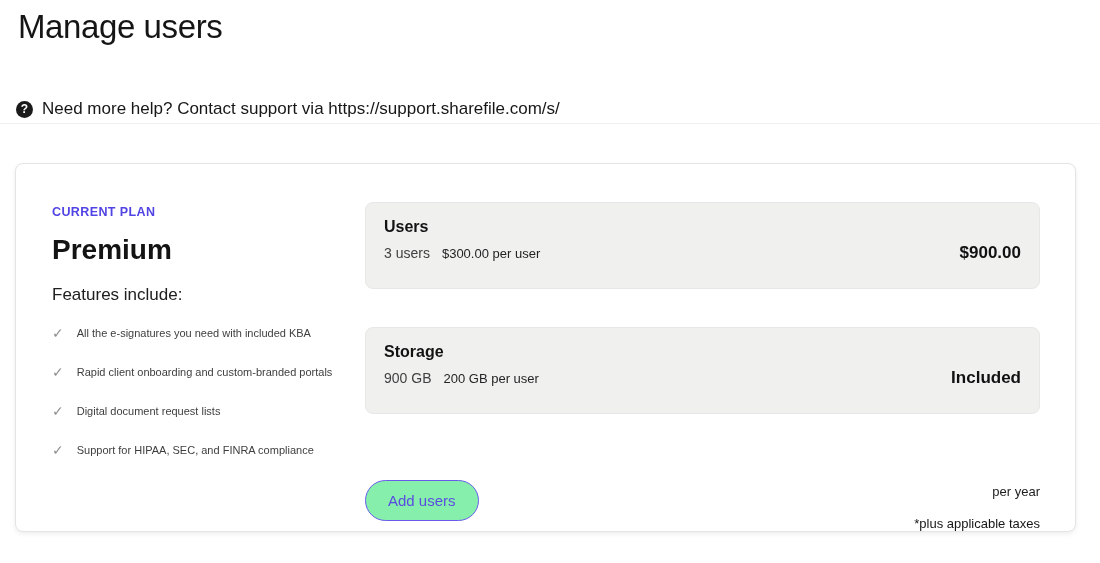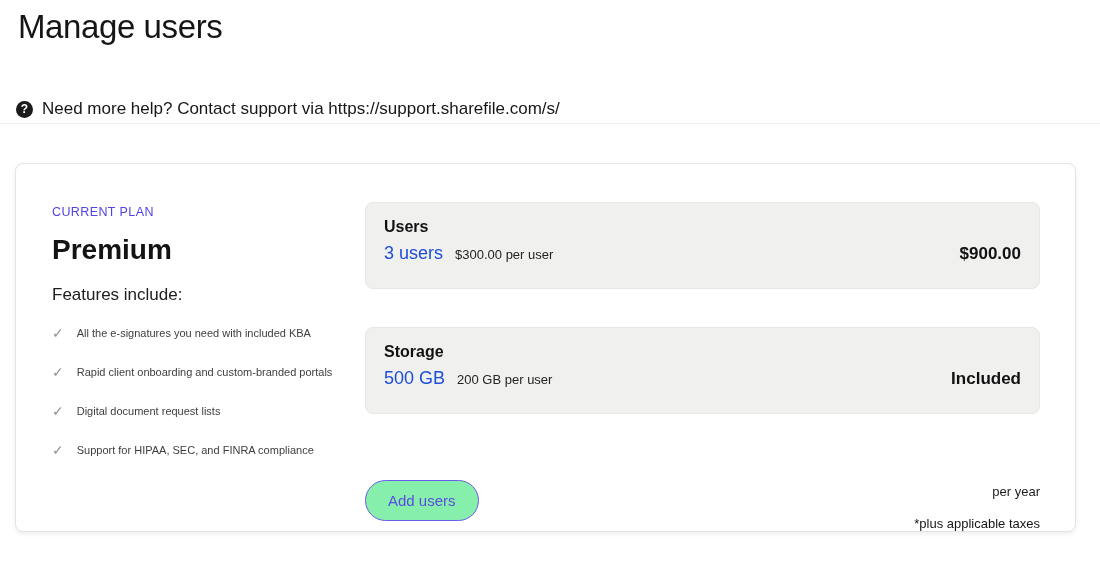--- a/index.html
+++ b/index.html
@@ -64,21 +64,21 @@
     border-radius: 8px;
     box-shadow: 0 2px 5px rgba(0,0,0,0.07);
     padding: 38px 35px 0 36px;
     display: flex;
   }
 
   
   .plan-left { width: 282px; margin-right: 31px; flex: 0 0 auto; }
   .current-plan-label {
     font-size: 12.5px;
-    font-weight: 400;
+    font-weight: 700;
     letter-spacing: 0.4px;
     color: #5144e4;
     margin-top: 3px;
   }
   .plan-name {
     font-size: 28px;
     font-weight: 700;
     color: #131313;
     margin-top: 15px;
   }
@@ -124,22 +124,22 @@
     font-size: 16px;
     font-weight: 700;
     color: #121212;
   }
   .line-item-row {
     display: flex;
     align-items: baseline;
     margin-top: 7px;
   }
   .line-item-qty {
-    font-size: 18px;
-    color: #1d4ed8;
+    font-size: 14px;
+    color: #404040;
   }
   .line-item-rate {
     font-size: 13px;
     color: #242424;
     margin-left: 12px;
   }
   .line-item-amount {
     margin-left: auto;
     font-size: 17px;
     font-weight: 700;
@@ -225,21 +225,21 @@
       <div class="line-item-row">
         <span class="line-item-qty">3 users</span>
         <span class="line-item-rate">$300.00 per user</span>
         <span class="line-item-amount">$900.00</span>
       </div>
     </div>
 
     <div class="line-item-card">
       <div class="line-item-title">Storage</div>
       <div class="line-item-row">
-        <span class="line-item-qty">500 GB</span>
+        <span class="line-item-qty">900 GB</span>
         <span class="line-item-rate">200 GB per user</span>
         <span class="line-item-amount">Included</span>
       </div>
     </div>
 
     <div class="bottom-row">
       <button class="add-users-button">Add users</button>
       <div class="price-summary">
         <div class="price-period">per year</div>
         <div class="price-note">*plus applicable taxes</div>

